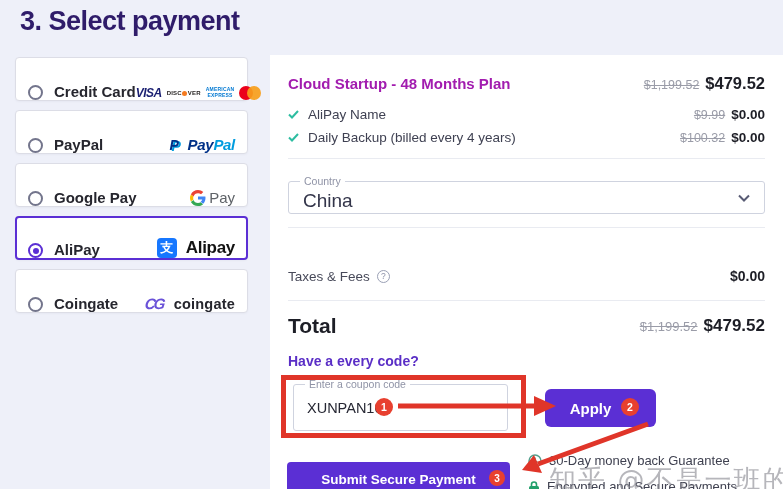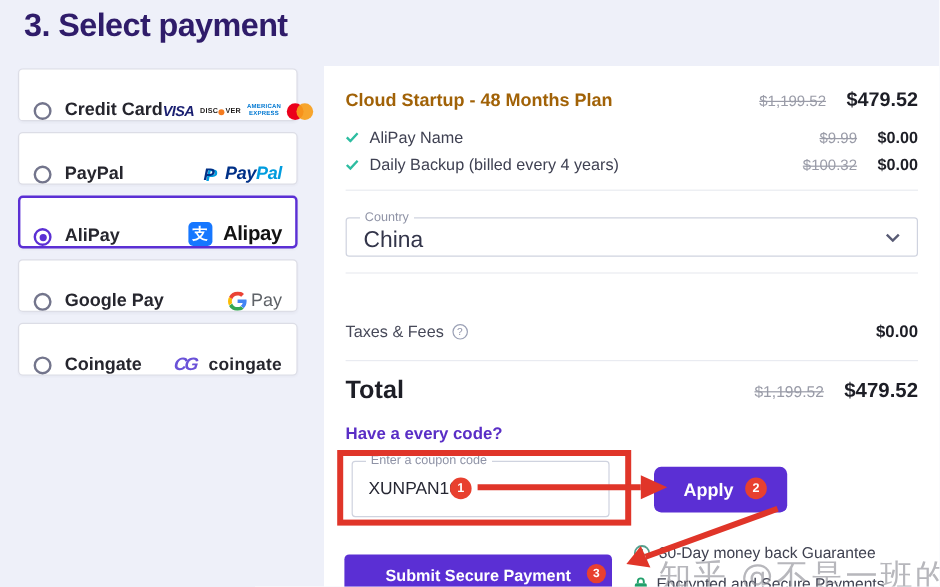--- a/index.html
+++ b/index.html
@@ -50,25 +50,25 @@
   .ali-ic {
     width:20px; height:20px; border-radius:4px; background:#1677ff; color:#fff;
     font-size:13px; line-height:20px; text-align:center; font-weight:700;
   }
   .ali-tx { font-size:17px; font-weight:800; color:#121212; letter-spacing:-0.3px; margin-left:4px; }
   .cg-ic { font-size:15px; font-weight:800; font-style:italic; color:#6a52d8; letter-spacing:-2px; transform:skewX(-8deg); }
   .cg-tx { font-size:14.5px; font-weight:700; color:#26262e; margin-left:5px; letter-spacing:.2px; }
   
   .panel { position:absolute; left:270px; top:55px; width:513px; height:434px; background:#fff; }
   .row { position:absolute; left:18px; right:18px; display:flex; align-items:center; }
-  .prices { margin-left:auto; display:flex; align-items:baseline; gap:17px; white-space:nowrap; }
+  .prices { margin-left:auto; display:flex; align-items:baseline; gap:6px; white-space:nowrap; }
   .old { color:#9a9ca8; text-decoration:line-through; font-size:12.5px; }
   .cur { font-weight:700; color:#1d1e26; font-size:13.5px; }
   .plan-row { top:16px; height:24px; }
-  .plan-name { font-size:15px; font-weight:700; color:#a16207; }
+  .plan-name { font-size:15px; font-weight:700; color:#a21caf; }
   .plan-row .cur { font-size:16.5px; }
   .addon1 { top:50px; height:18px; } .addon2 { top:73px; height:18px; }
   .addon-name { font-size:13.5px; color:#3f4152; margin-left:9px; }
   .check { width:11px; height:9px; flex:0 0 auto; }
   .hr { position:absolute; left:18px; right:18px; height:1px; background:#e9ebf1; }
   .hr1 { top:103px; } .hr2 { top:172px; } .hr3 { top:245px; }
   .select {
     position:absolute; left:18px; top:126px; width:477px; height:33px;
     border:1px solid #cfd3df; border-radius:3px; background:#fff; cursor:pointer;
   }
@@ -149,40 +149,40 @@
       <span class="m-label">PayPal</span>
       <span class="logos">
         <span class="pp-icon">
             <span class="p1">P</span>
             <span class="p2">P</span>
           </span>
         <span class="pp-text"><span class="pay">Pay</span><span class="pal">Pal</span></span>
       </span>
     </div>
 
-    <div class="method-card selected">
-      <span class="radio checked"></span>
-      <span class="m-label">AliPay</span>
-      <span class="logos">
-        <span class="ali-ic">支</span>
-        <span class="ali-tx">Alipay</span>
-      </span>
-    </div>
-
     <div class="method-card">
       <span class="radio"></span>
       <span class="m-label">Google Pay</span>
       <span class="logos gpay">
         <svg width="16" height="16" viewBox="0 0 48 48">
           <path fill="#ea4335" d="M24 9.5c3.5 0 6.6 1.2 9.1 3.2l6.8-6.8C35.8 2.2 30.2 0 24 0 14.6 0 6.5 5.4 2.6 13.2l7.9 6.1C12.4 13.2 17.7 9.5 24 9.5z"></path>
           <path fill="#fbbc05" d="M2.6 13.2A23.9 23.9 0 0 0 0 24c0 3.9.9 7.5 2.6 10.8l7.9-6.1A14.3 14.3 0 0 1 9.5 24c0-1.6.3-3.2.9-4.7z"></path>
           <path fill="#34a853" d="M24 48c6.2 0 11.5-2 15.3-5.6l-7.5-5.8c-2.1 1.4-4.8 2.2-7.8 2.2-6.3 0-11.6-3.7-13.5-9.1l-7.9 6.1C6.5 42.6 14.6 48 24 48z"></path>
           <path fill="#4285f4" d="M46.5 24c0-1.6-.2-3.1-.5-4.5H24v9h12.7c-.6 3-2.3 5.5-4.9 7.1l7.5 5.8C43.8 37.4 46.5 31.3 46.5 24z"></path>
         </svg>
         <span class="gpay-pay">Pay</span>
+      </span>
+    </div>
+
+    <div class="method-card selected">
+      <span class="radio checked"></span>
+      <span class="m-label">AliPay</span>
+      <span class="logos">
+        <span class="ali-ic">支</span>
+        <span class="ali-tx">Alipay</span>
       </span>
     </div>
 
     <div class="method-card">
       <span class="radio"></span>
       <span class="m-label">Coingate</span>
       <span class="logos">
         <span class="cg-ic">CG</span>
         <span class="cg-tx">coingate</span>
       </span>

